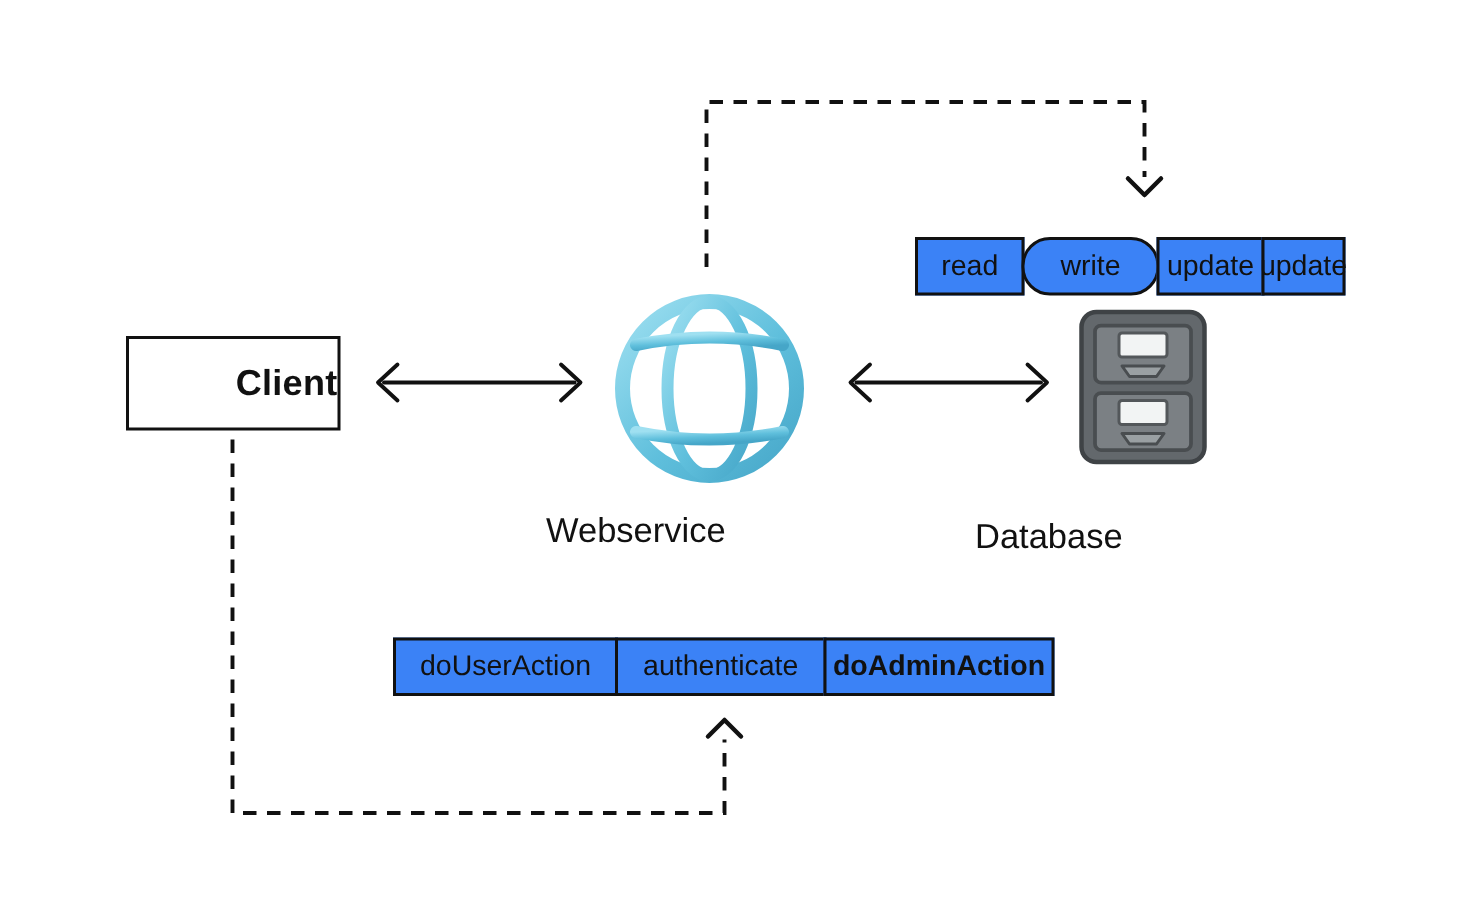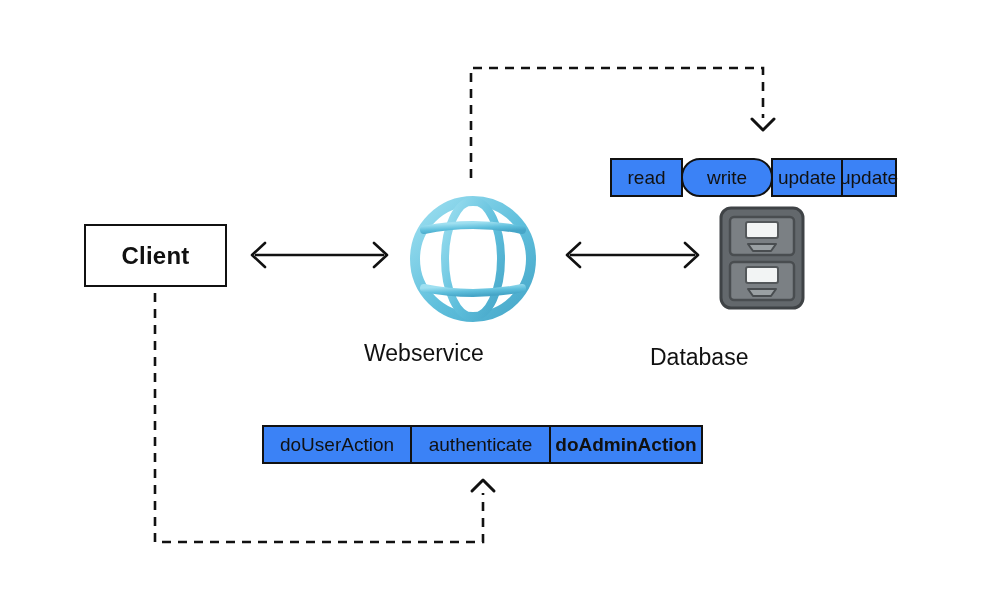--- a/index.html
+++ b/index.html
@@ -9,21 +9,21 @@
     background:#ffffff;
     font-family:"Liberation Sans","DejaVu Sans",sans-serif;
     color:#111;
     overflow:hidden;
   }
   .overlay{position:absolute;left:0;top:0;width:982px;height:612px;pointer-events:none;}
   .node-box{
     position:absolute;
     border:2px solid #111;
     background:#fff;
-    display:flex;align-items:center;justify-content:center;
+    display:flex;align-items:center;justify-content:flex-end;
     box-sizing:border-box;
     font-size:24px;font-weight:600;letter-spacing:.2px;
   }
   .client-box{left:84px;top:224px;width:143px;height:63px;}
   .icon-wrap{position:absolute;}
   .globe-wrap{left:406px;top:192px;width:134px;height:134px;}
   .cabinet-wrap{left:717px;top:205px;width:90px;height:106px;}
   .node-label{
     position:absolute;
     width:220px;

